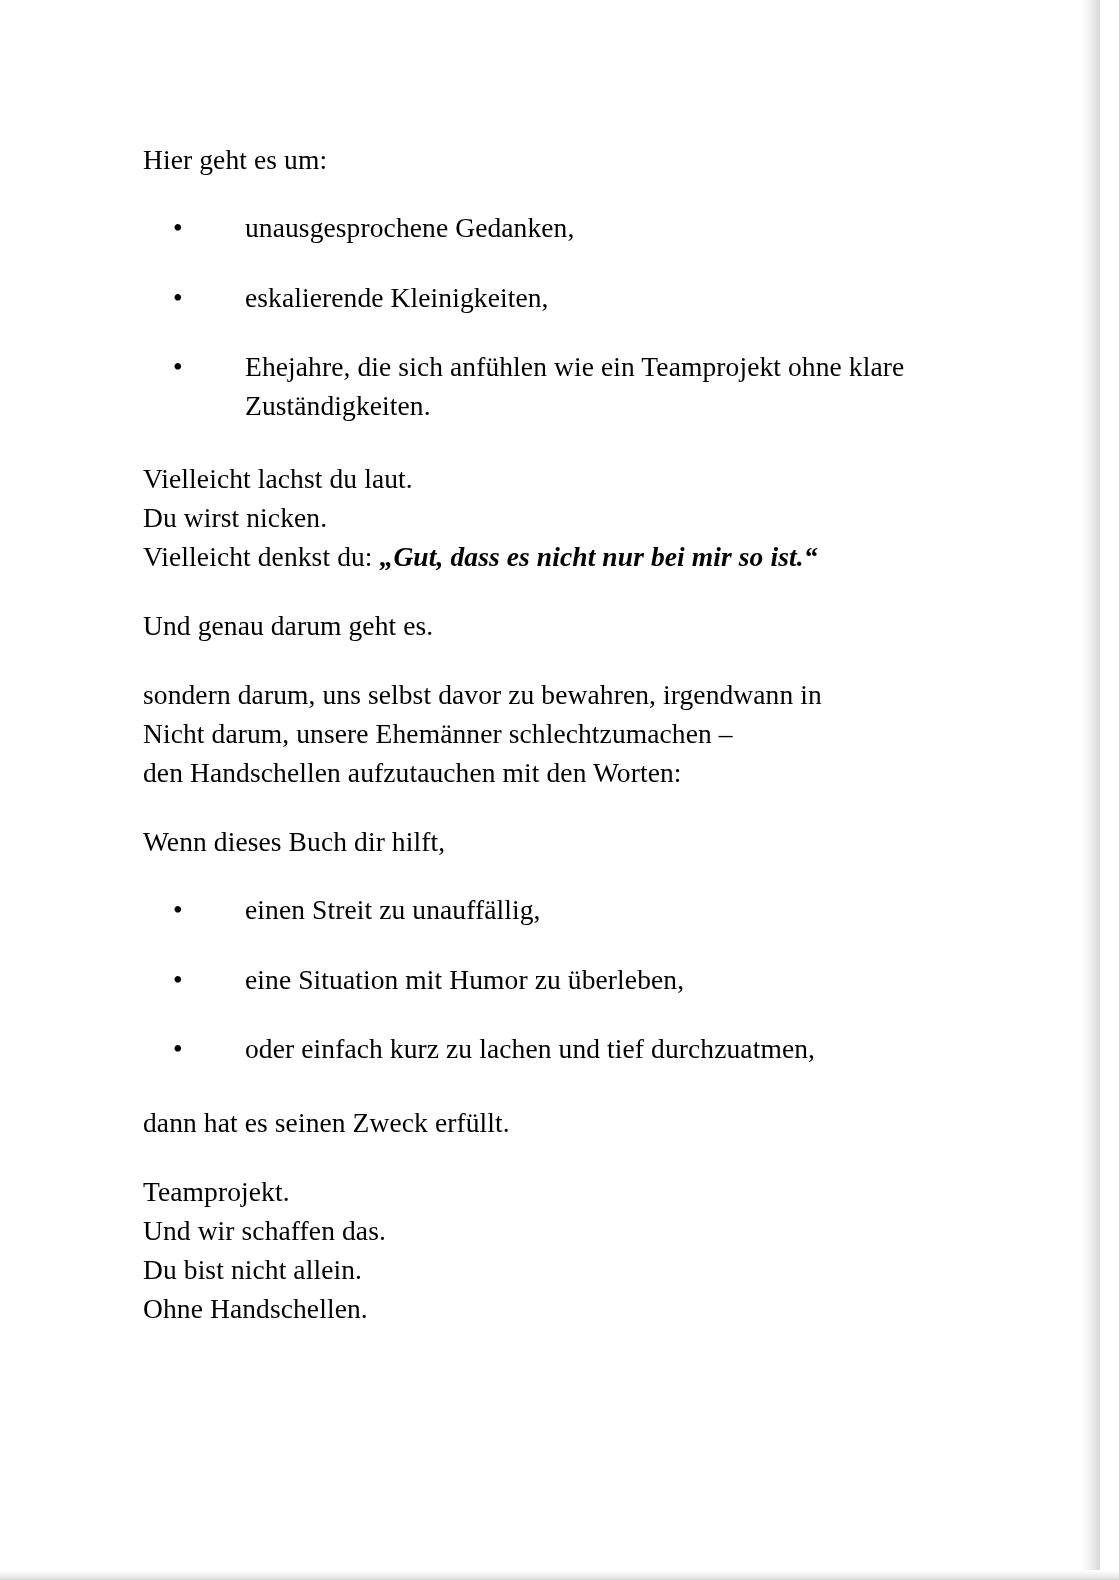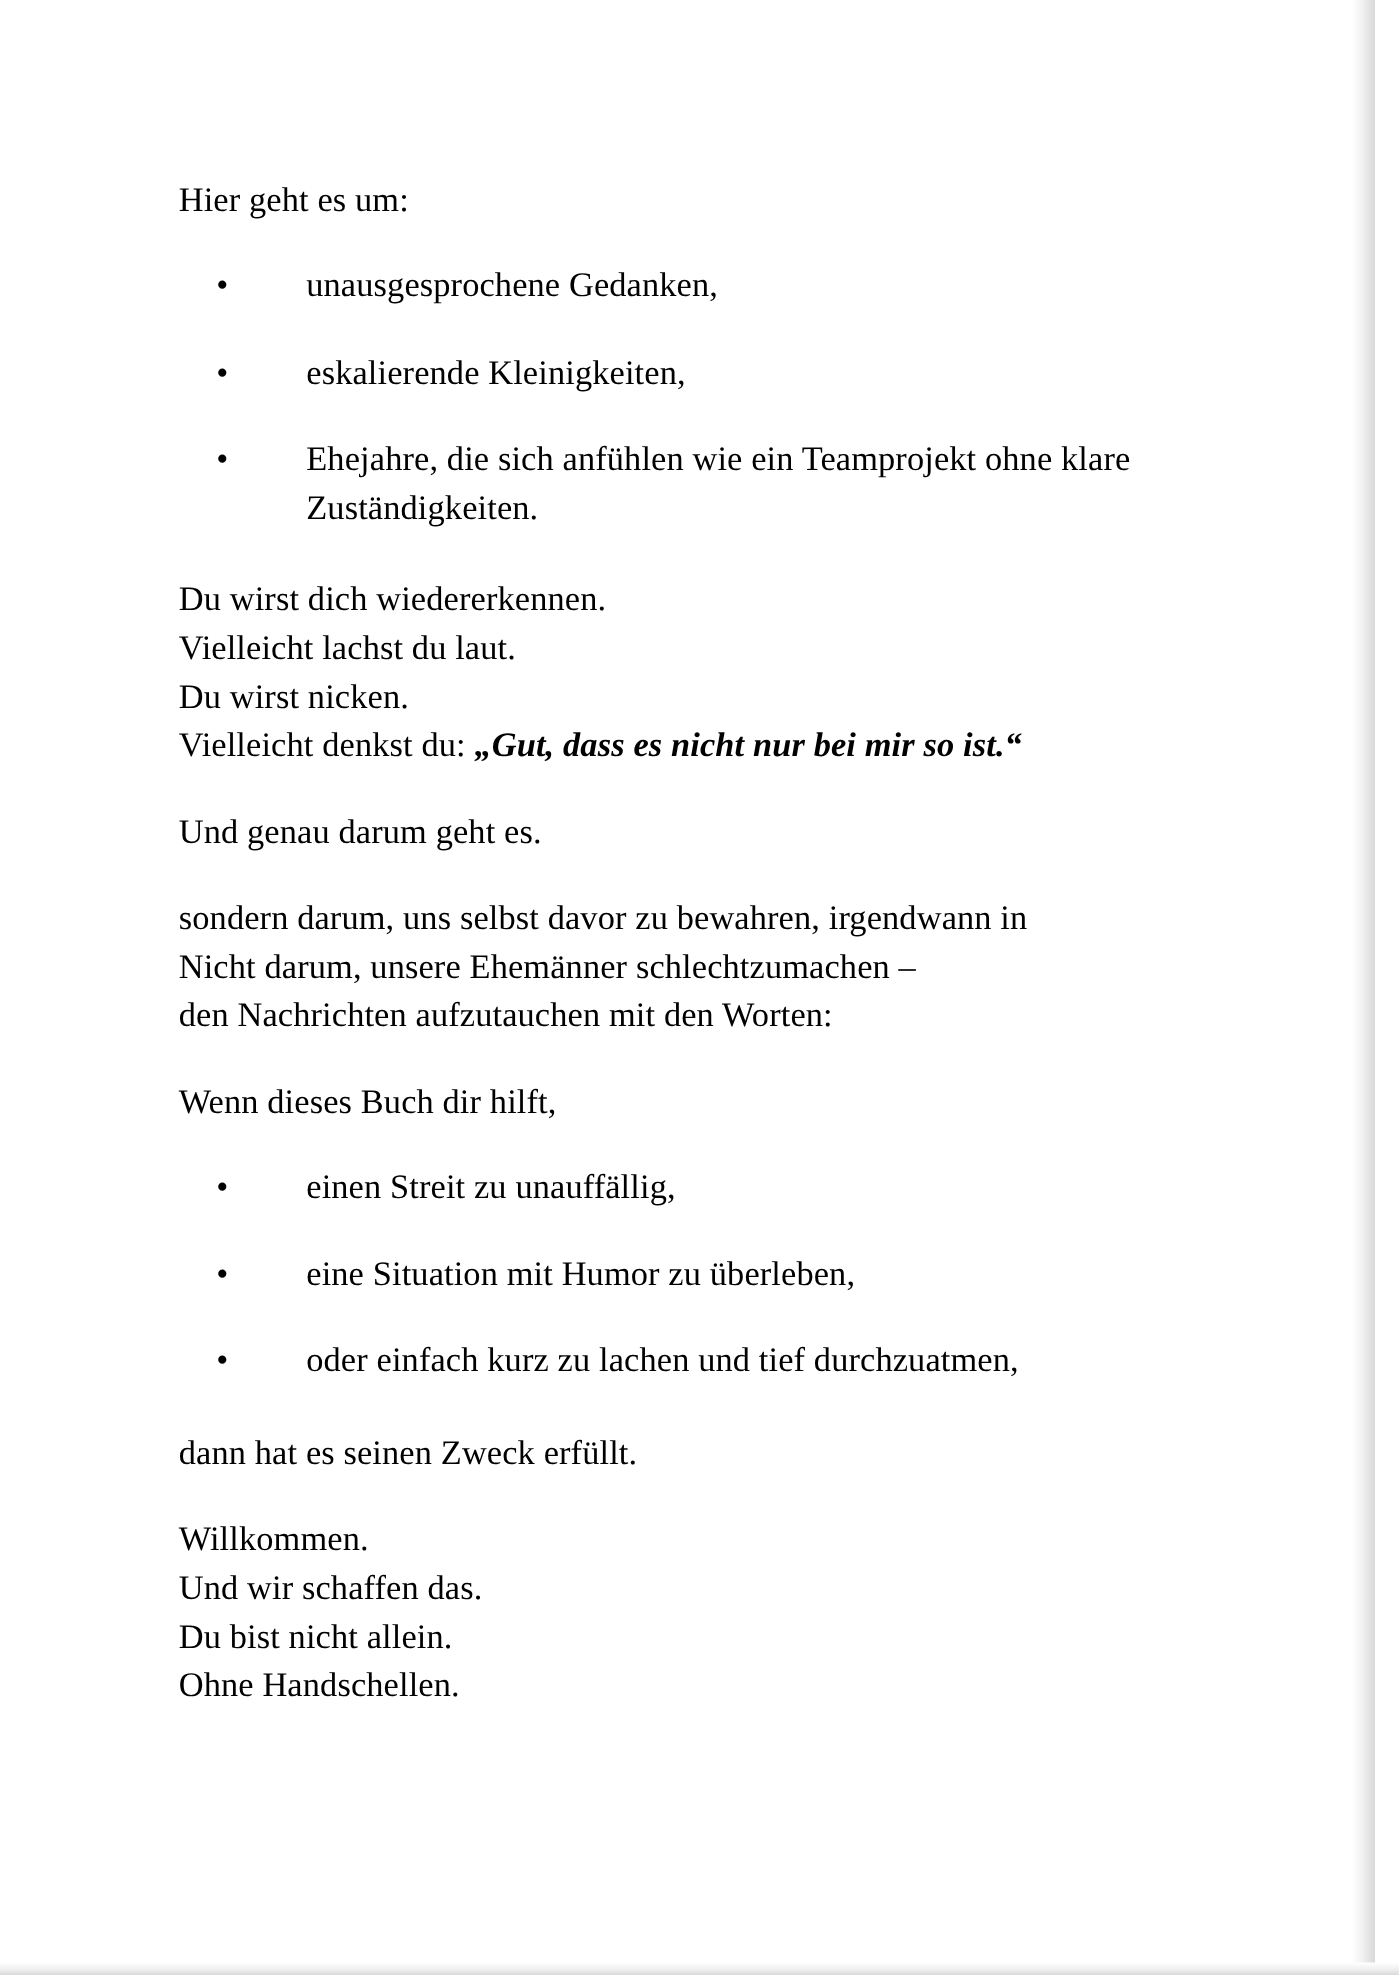--- a/index.html
+++ b/index.html
@@ -105,36 +105,35 @@
       </li>
       <li>
         <span class="bullet-dot">•</span>
         <span>Ehejahre, die sich anfühlen wie ein Teamprojekt ohne klare Zuständigkeiten.</span>
       </li>
     </ul>
 
     <div class="gap-lg"></div>
 
     <p class="para">
-      <span class="line">Du wirst dich wiedererkennen.</span>
       <span class="line">Vielleicht lachst du laut.</span>
       <span class="line">Du wirst nicken.</span>
       <span class="line"><span>Vielleicht denkst du: </span><span class="it">„Gut, dass es nicht nur bei mir so ist.“</span></span>
     </p>
 
     <div class="gap-md"></div>
 
     <p class="para">Und genau darum geht es.</p>
 
     <div class="gap-md"></div>
 
     <p class="para">
       <span class="line">sondern darum, uns selbst davor zu bewahren, irgendwann in</span>
       <span class="line">Nicht darum, unsere Ehemänner schlechtzumachen –</span>
-      <span class="line">den Nachrichten aufzutauchen mit den Worten:</span>
+      <span class="line">den Handschellen aufzutauchen mit den Worten:</span>
     </p>
 
     <div class="gap-md"></div>
 
     <p class="para">Wenn dieses Buch dir hilft,</p>
 
     <div class="gap-md"></div>
 
     <ul class="bullets">
       <li>
@@ -151,21 +150,21 @@
       </li>
     </ul>
 
     <div class="gap-lg"></div>
 
     <p class="para">dann hat es seinen Zweck erfüllt.</p>
 
     <div class="gap-md"></div>
 
     <p class="para">
-      <span class="line">Willkommen.</span>
+      <span class="line">Teamprojekt.</span>
       <span class="line">Und wir schaffen das.</span>
       <span class="line">Du bist nicht allein.</span>
       <span class="line">Ohne Handschellen.</span>
     </p>
 
   </div>
 
   <div class="edge-right"></div>
   <div class="edge-bottom"></div>
 </div>

